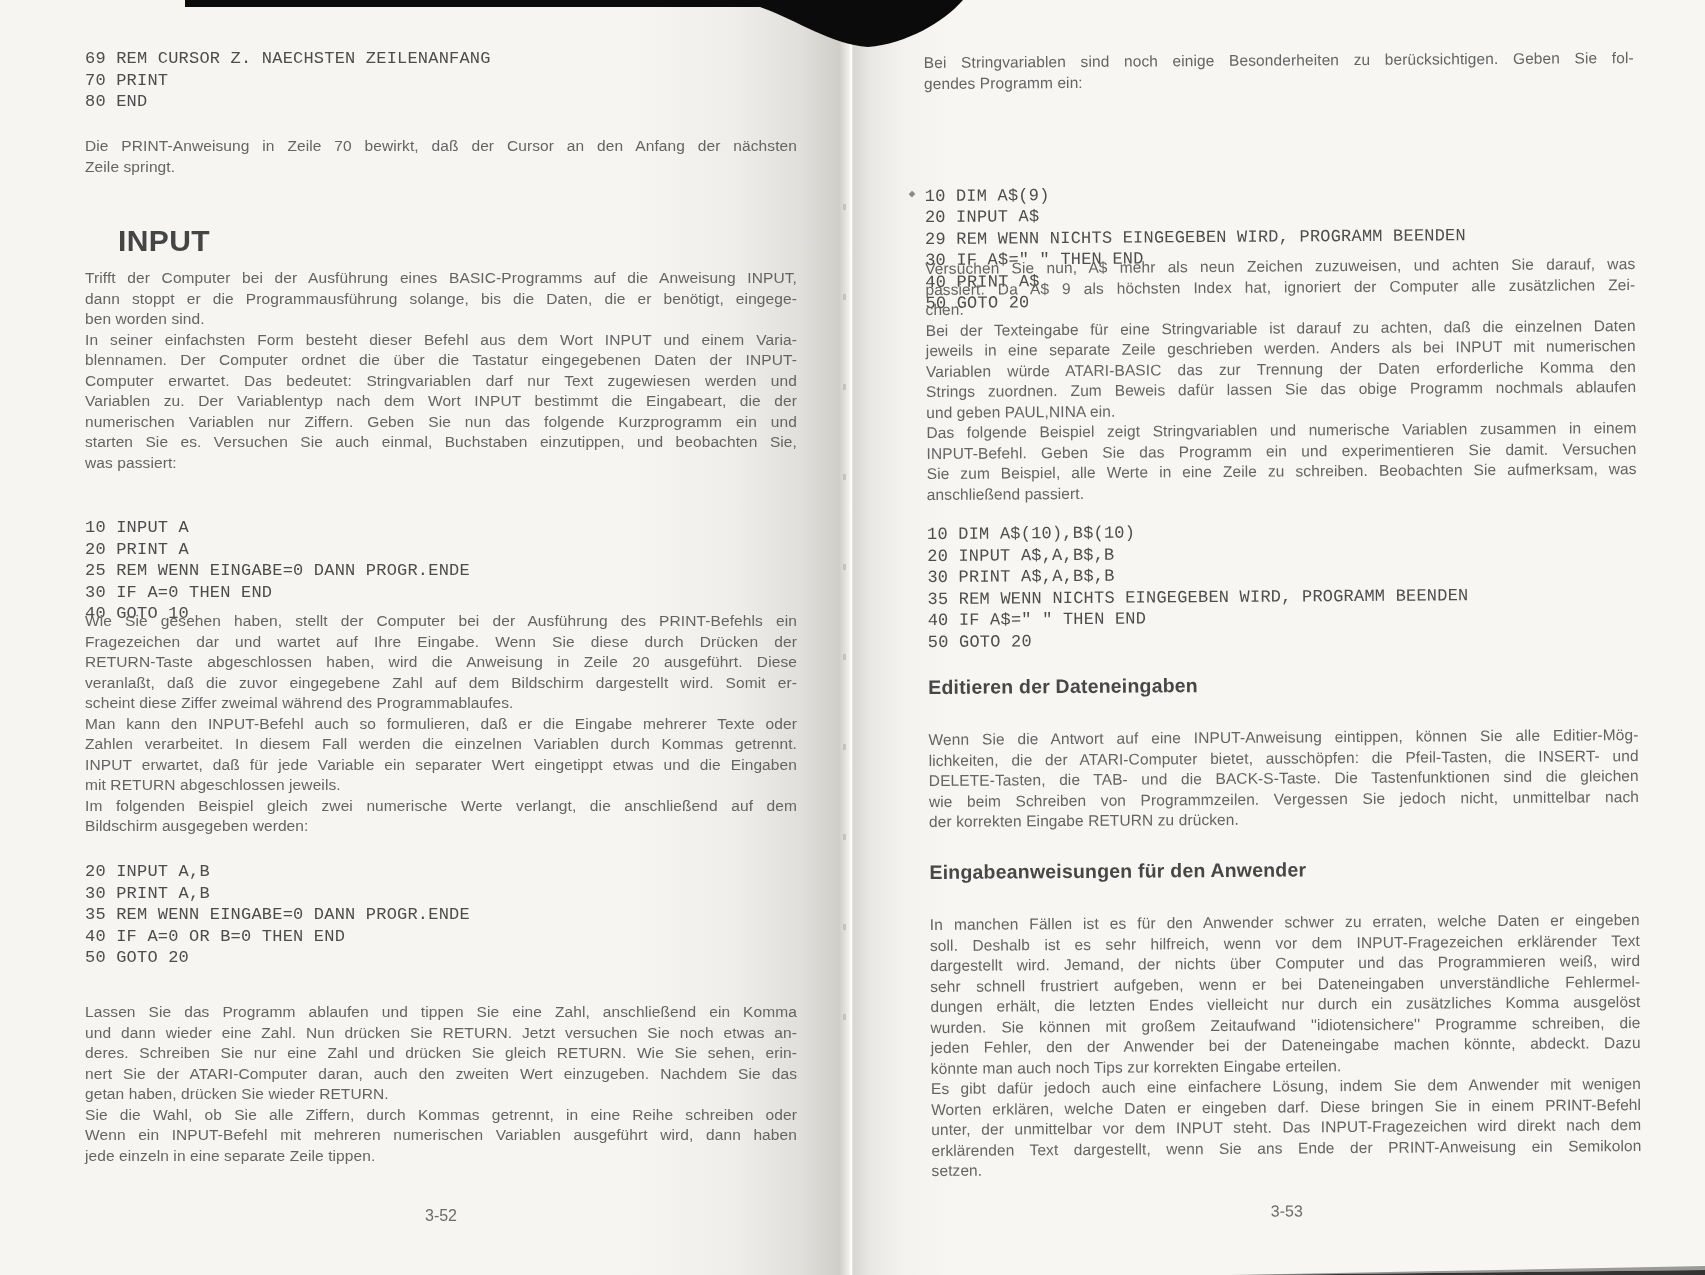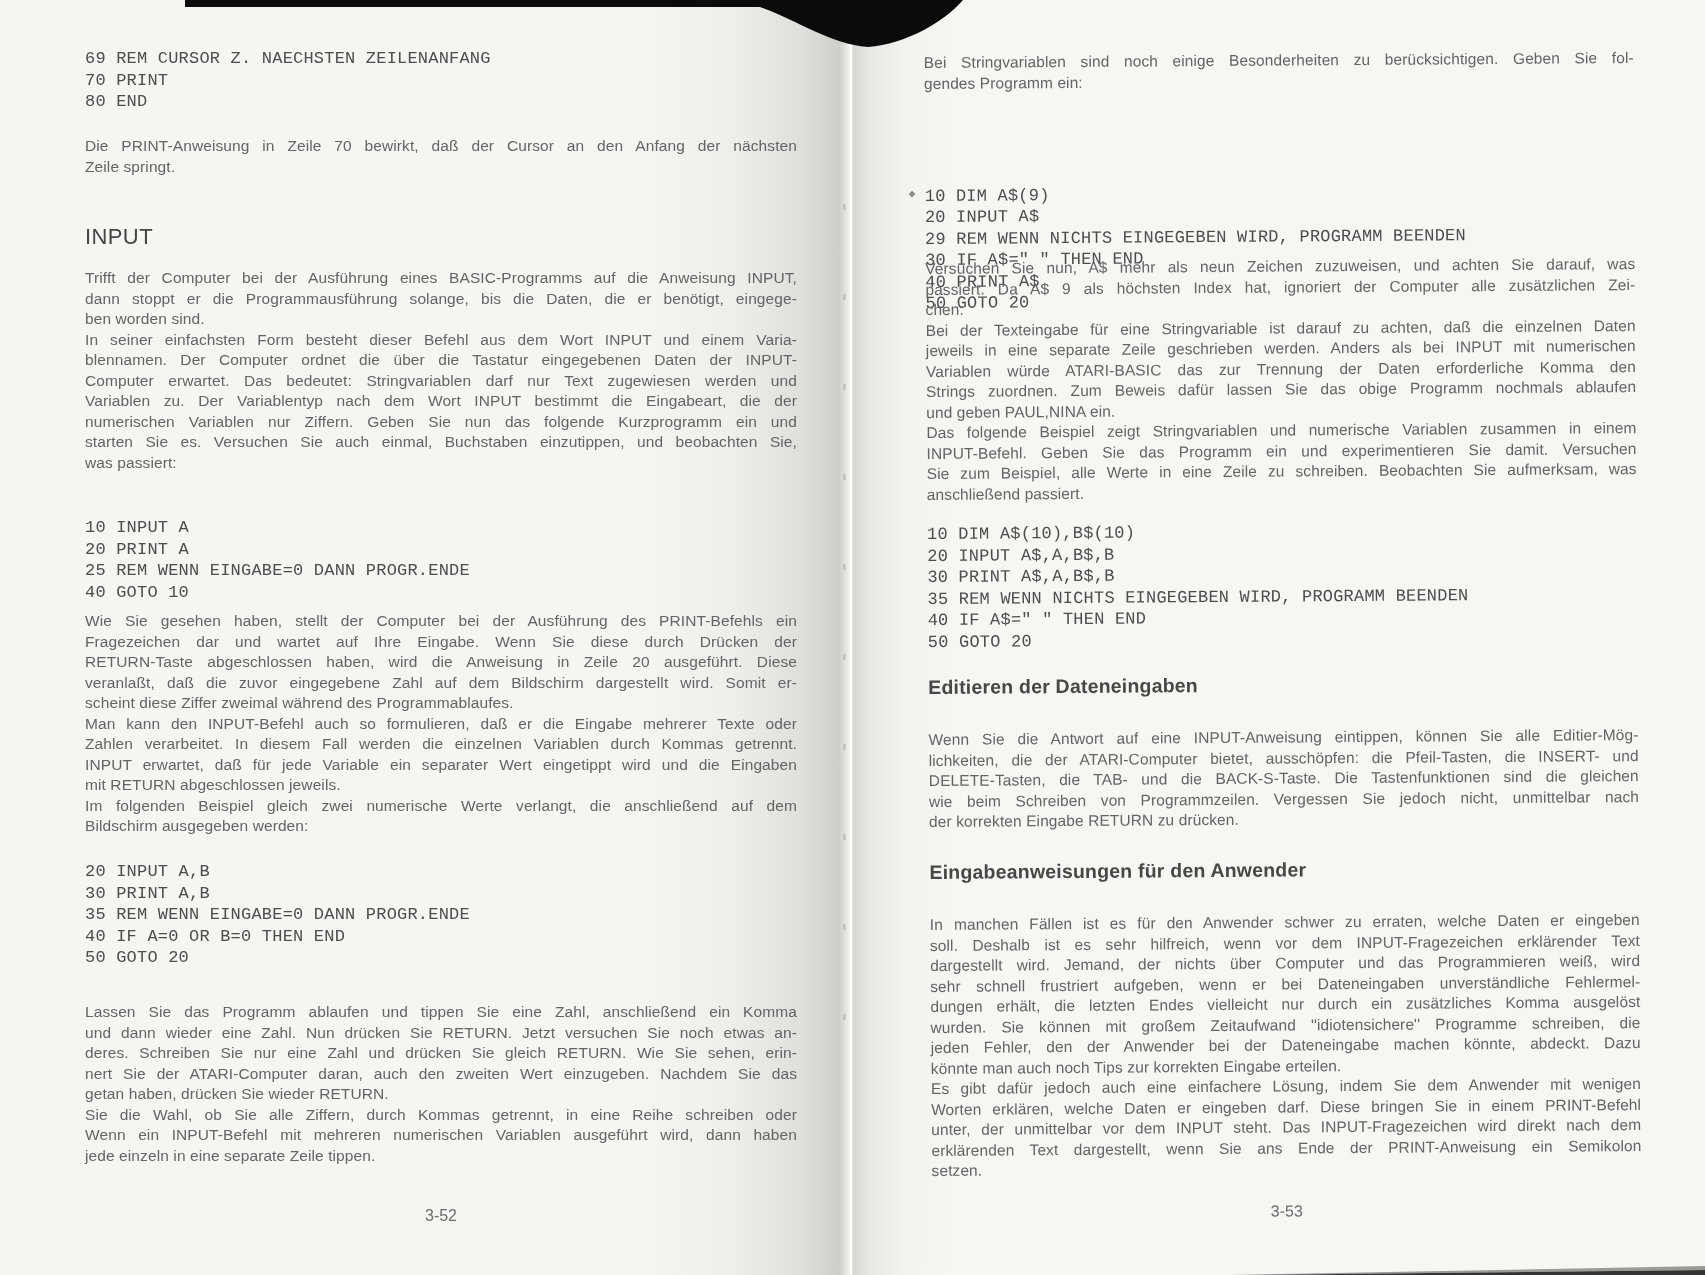--- a/index.html
+++ b/index.html
@@ -32,21 +32,21 @@
   .content { position:absolute; top:0; }
   .content-left  { left:85px; width:712px; }
   .content-right { left:73px; width:710px; transform:rotate(-0.4deg); transform-origin:0 100%; }
   .block { position:absolute; left:0; width:100%; }
   
   .code { font-family:"Liberation Mono","DejaVu Sans Mono",monospace;
           font-size:17px; line-height:21.5px; color:#4d4d4d; letter-spacing:.2px; white-space:pre; }
   .body { font-size:15.5px; line-height:20.5px; color:#646464; letter-spacing:.1px; }
   .body .ln { text-align:left; }
   .body .ln.j { text-align:justify; text-align-last:justify; }
-  .h-main { font-size:22px; font-weight:normal; color:#454545; letter-spacing:.4px; }
+  .h-main { font-size:30px; font-weight:bold; color:#454545; letter-spacing:.4px;margin-left:33px; }
   .h-sub  { font-size:19.5px; font-weight:bold; color:#474747; letter-spacing:.2px; }
   .pagenum { font-size:16px; color:#6c6c6c; text-align:center; }
   
   .deco { position:absolute; pointer-events:none; }
   .margin-mark {
     position:absolute; left:-16px; top:68px;
     font-size:11px; color:#8a8a8a; line-height:11px;
   }
   .codeblock-wrap { position:relative; }
 </style>
@@ -74,31 +74,31 @@
           <div class="ln">ben worden sind.</div>
           <div class="ln j">In seiner einfachsten Form besteht dieser Befehl aus dem Wort INPUT und einem Varia-</div>
           <div class="ln j">blennamen. Der Computer ordnet die über die Tastatur eingegebenen Daten der INPUT-</div>
           <div class="ln j">Computer erwartet. Das bedeutet: Stringvariablen darf nur Text zugewiesen werden und</div>
           <div class="ln j">Variablen zu. Der Variablentyp nach dem Wort INPUT bestimmt die Eingabeart, die der</div>
           <div class="ln j">numerischen Variablen nur Ziffern. Geben Sie nun das folgende Kurzprogramm ein und</div>
           <div class="ln j">starten Sie es. Versuchen Sie auch einmal, Buchstaben einzutippen, und beobachten Sie,</div>
           <div class="ln">was passiert:</div>
         </div>
 
-      <div class="block code" style="top:517px"><div class="ln">10 INPUT A</div><div class="ln">20 PRINT A</div><div class="ln">25 REM WENN EINGABE=0 DANN PROGR.ENDE</div><div class="ln">40 GOTO 10</div></div>
+      <div class="block code" style="top:517px"><div class="ln">10 INPUT A</div><div class="ln">20 PRINT A</div><div class="ln">25 REM WENN EINGABE=0 DANN PROGR.ENDE</div><div class="ln">30 IF A=0 THEN END</div><div class="ln">40 GOTO 10</div></div>
 
       <div class="block body" style="top:611px">
           <div class="ln j">Wie Sie gesehen haben, stellt der Computer bei der Ausführung des PRINT-Befehls ein</div>
           <div class="ln j">Fragezeichen dar und wartet auf Ihre Eingabe. Wenn Sie diese durch Drücken der</div>
           <div class="ln j">RETURN-Taste abgeschlossen haben, wird die Anweisung in Zeile 20 ausgeführt. Diese</div>
           <div class="ln j">veranlaßt, daß die zuvor eingegebene Zahl auf dem Bildschirm dargestellt wird. Somit er-</div>
           <div class="ln">scheint diese Ziffer zweimal während des Programmablaufes.</div>
           <div class="ln j">Man kann den INPUT-Befehl auch so formulieren, daß er die Eingabe mehrerer Texte oder</div>
           <div class="ln j">Zahlen verarbeitet. In diesem Fall werden die einzelnen Variablen durch Kommas getrennt.</div>
-          <div class="ln j">INPUT erwartet, daß für jede Variable ein separater Wert eingetippt wird und die Eingaben</div>
+          <div class="ln j">INPUT erwartet, daß für jede Variable ein separater Wert eingetippt etwas und die Eingaben</div>
           <div class="ln">mit RETURN abgeschlossen jeweils.</div>
           <div class="ln j">Im folgenden Beispiel gleich zwei numerische Werte verlangt, die anschließend auf dem</div>
           <div class="ln">Bildschirm ausgegeben werden:</div>
         </div>
 
       <div class="block code" style="top:861px"><div class="ln">20 INPUT A,B</div><div class="ln">30 PRINT A,B</div><div class="ln">35 REM WENN EINGABE=0 DANN PROGR.ENDE</div><div class="ln">40 IF A=0 OR B=0 THEN END</div><div class="ln">50 GOTO 20</div></div>
 
       <div class="block body" style="top:1002px">
           <div class="ln j">Lassen Sie das Programm ablaufen und tippen Sie eine Zahl, anschließend ein Komma</div>
           <div class="ln j">und dann wieder eine Zahl. Nun drücken Sie RETURN. Jetzt versuchen Sie noch etwas an-</div>

